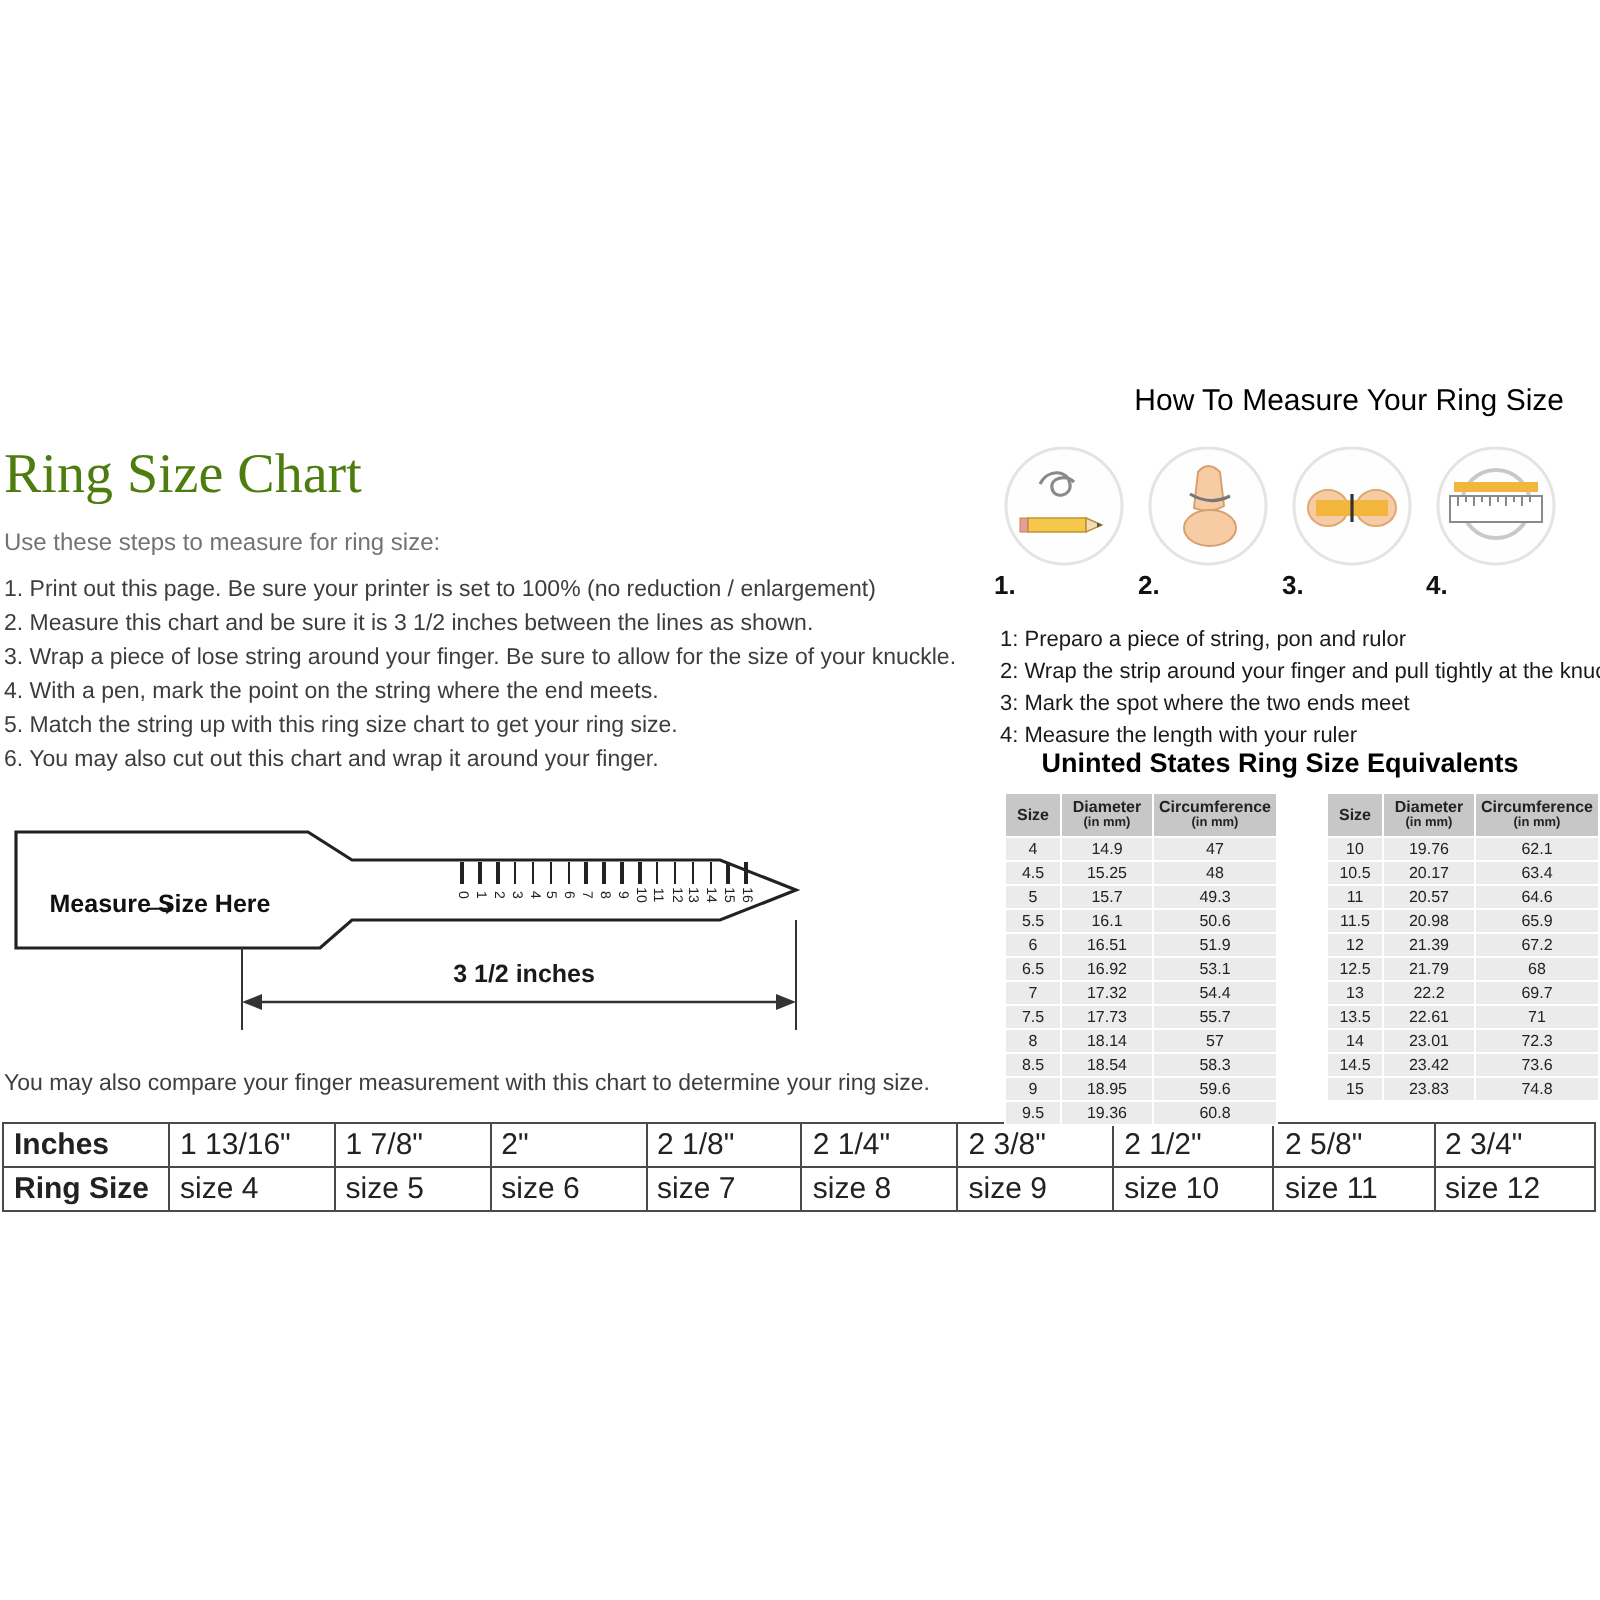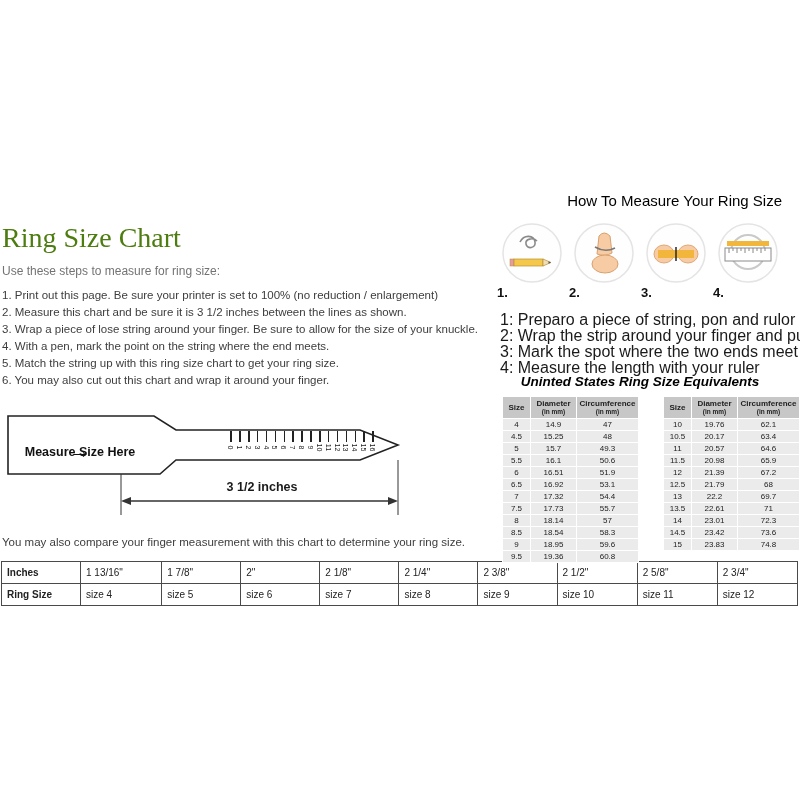--- a/index.html
+++ b/index.html
@@ -28,37 +28,37 @@
   .tick { width:6px; display:flex; flex-direction:column; align-items:center; }
   .tick-line { width:1.5px; height:11px; background:#222; }
   .tick-num { display:inline-block; transform:rotate(90deg); font-size:7px; color:#222; margin-top:2px; }
   .dim-label { position:absolute; left:120px; top:67px; width:272px; text-align:center;
                font-weight:bold; font-size:12.5px; color:#1a1a1a; }
 
   .compare-note { position:absolute; left:2px; top:536px; margin:0; font-size:11.5px; color:#3d3d3d; }
 
   
   .bottom-table { position:absolute; left:1px; top:561px; width:797px;
-                  border-collapse:collapse; font-size:10px; color:#222; }
+                  border-collapse:collapse; font-size:15px; color:#222; }
   .bottom-table th, .bottom-table td { border:1px solid #4a4a4a; padding:2px 5px; height:17px;
                   text-align:left; font-weight:normal; white-space:nowrap; }
   .bottom-table th { font-weight:bold; width:74px; }
   .bottom-table td { width:79px; }
 
   
   .right-col { position:absolute; left:498px; top:0; width:284px; }
   .right-title { position:absolute; left:0; top:192px; width:284px; margin:0; text-align:right;
                  font-size:15px; font-weight:normal; color:#000; }
   .icons-row { position:absolute; left:2px; top:222px; width:280px; display:flex; justify-content:space-between; }
   .icon-block { position:relative; width:64px; height:78px; }
   .icon-num { position:absolute; left:-3px; bottom:0; font-weight:bold; font-size:13px; color:#111; }
-  .right-steps { position:absolute; left:2px; top:312px; width:284px; font-size:16px;
+  .right-steps { position:absolute; left:2px; top:312px; width:284px; font-size:11px;
                  color:#1a1a1a; line-height:16px; white-space:nowrap; }
   .table-title { position:absolute; left:0; top:374px; width:284px; margin:0; text-align:center;
-                 font-size:13.5px; font-weight:bold; color:#000;font-style:italic; }
+                 font-size:13.5px; font-weight:bold; color:#000; }
   .size-tables { position:absolute; left:4px; top:396px; width:278px; display:flex; gap:24px; align-items:flex-start; }
   .size-table { border-collapse:collapse; width:136px; table-layout:fixed; }
   .size-table th { background:#c7c7c7; border:1px solid #fff; font-size:8px; font-weight:bold;
                    padding:2px 1px; line-height:1.15; text-align:center; color:#222; }
   .size-table th .sub { display:block; font-size:6.5px; font-weight:bold; }
   .size-table td { background:#ebebeb; border:1px solid #fff; font-size:8px; text-align:center;
                    padding:1px 1px; color:#222; height:9px; }
   .size-table col.c-size { width:28px; }
   .size-table col.c-dia { width:46px; }
   .size-table col.c-cir { width:62px; }

